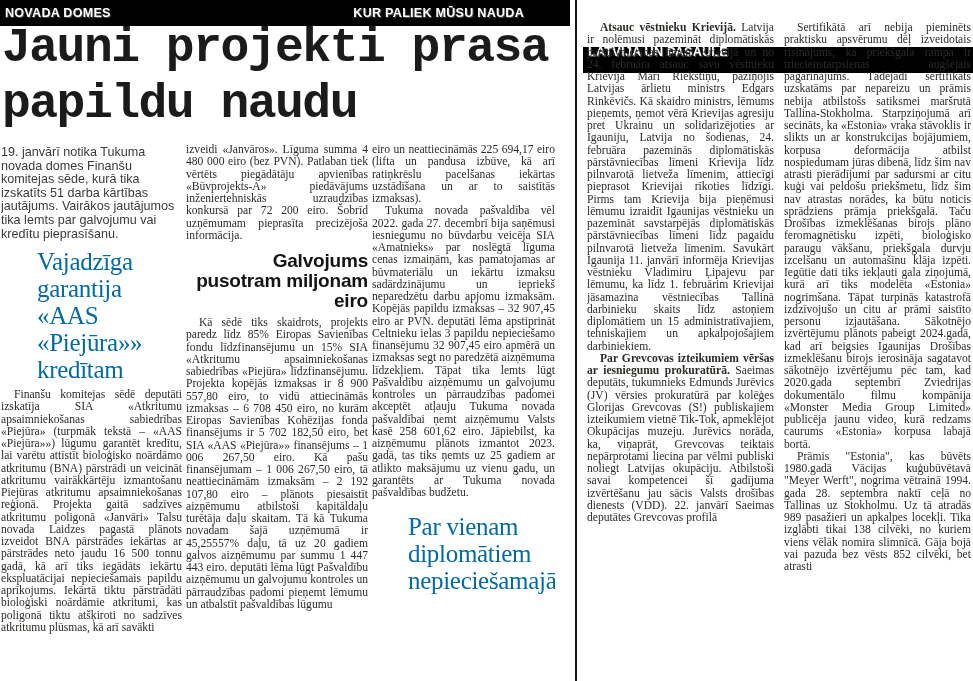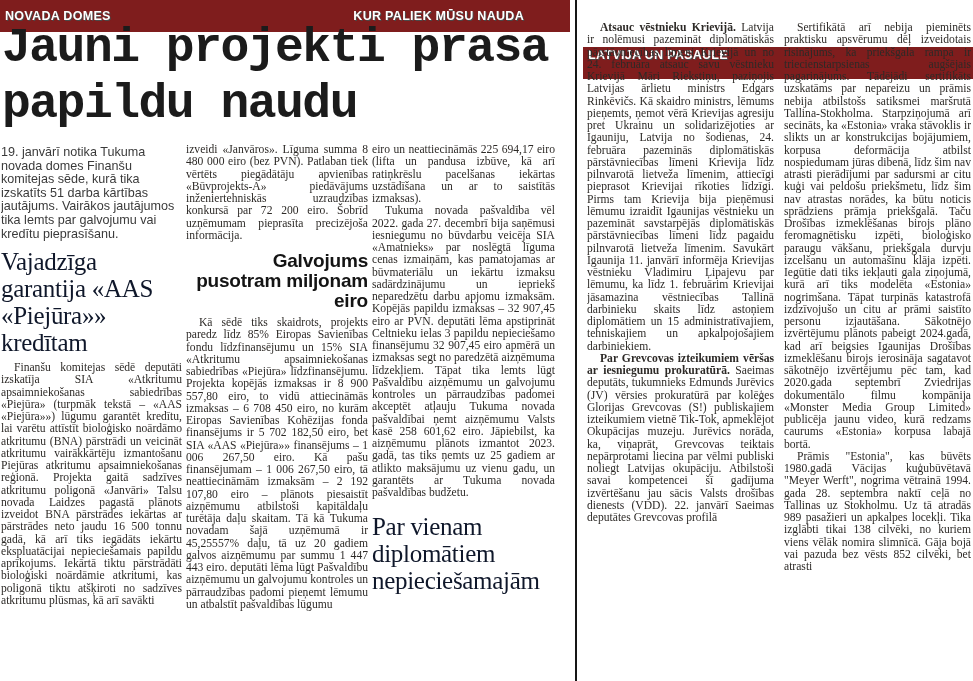--- a/index.html
+++ b/index.html
@@ -2,21 +2,21 @@
 <html><head>
 <meta charset="utf-8">
 <style>
   html,body { margin:0; padding:0; background:#fff; }
   .page {
     position:relative; width:973px; height:681px; background:#fff;
     overflow:hidden; font-family:"Liberation Serif", serif; color:#2d2a27;
   }
   
   .bar {
-    position:absolute; top:0; height:32px; background:#7f1d1d;
+    position:absolute; top:0; height:26px; background:#000000;
     display:flex; align-items:center; box-sizing:border-box;
     font-family:"Liberation Sans", sans-serif; font-weight:bold;
     font-size:12.5px; letter-spacing:.3px; color:#fff;
     text-shadow:1px 1px 0 #4a4a4a;
   }
   .bar-left  { left:0; width:570px; justify-content:space-between; padding:0 46px 0 5px; }
   .bar-right { left:583px; width:390px; padding:0 0 16px 5px;margin-top:47px; }
   .divider { position:absolute; left:575px; top:0; width:2px; height:681px; background:#161616; }
 
   
@@ -39,22 +39,23 @@
   }
   .col { overflow:hidden; }
 
   
   .intro {
     font-family:"Liberation Sans", sans-serif; font-size:12.6px;
     line-height:13.6px; color:#3a3a3a; margin:2px 0 7px 0;
   }
   .subhead-serif {
     font-family:"Liberation Serif", serif; font-weight:400;
-    font-size:25px; line-height:27px; letter-spacing:-.3px; color:#0f172a;
+    font-size:25px; line-height:27px; letter-spacing:-.3px; color:#0369a1;
     margin:2px 0 6px 0;
+    padding-left:36px;
   }
   .subhead-sans {
     font-family:"Liberation Sans", sans-serif; font-weight:bold;
     font-size:19px; line-height:20px; letter-spacing:-.2px; color:#141414;
     margin:9px 0 6px 0;
     text-align:right;
   }
   .body-text {
     font-size:11.6px; line-height:12.25px; text-align:justify; color:#2d2a27;
   }
@@ -87,21 +88,21 @@
     <div class="col">
       <div class="intro">19. janvārī notika Tukuma novada domes Finanšu komitejas sēde, kurā tika izskatīts 51 darba kārtības jautājums. Vairākos jautājumos tika lemts par galvojumu vai kredītu pieprasīšanu.</div>
       <h2 class="subhead-serif" style="margin-top:2px;">Vajadzīga garantija «AAS «Piejūra»» kredītam</h2>
       <div class="body-text">
         <p class="indent">Finanšu komitejas sēdē deputāti izskatīja SIA «Atkritumu apsaimniekošanas sabiedrības «Piejūra» (turpmāk tekstā – «AAS «Piejūra»») lūgumu garantēt kredītu, lai varētu attīstīt bioloģisko noārdāmo atkritumu (BNA) pārstrādi un veicināt atkritumu vairākkārtēju izmantošanu Piejūras atkritumu apsaimniekošanas reģionā.  Projekta gaitā sadzīves atkritumu poligonā «Janvāri» Talsu novada Laidzes pagastā plānots izveidot BNA pārstrādes iekārtas ar pārstrādes neto jaudu 16 500 tonnu gadā, kā arī tiks iegādāts iekārtu ekspluatācijai nepieciešamais papildu aprīkojums. Iekārtā tiktu pārstrādāti bioloģiski noārdāmie atkritumi, kas poligonā tiktu atšķiroti no sadzīves atkritumu plūsmas, kā arī savākti</p>
       </div>
     </div>
 
     <div class="col">
       <div class="body-text">
-        <p>izveidi «Janvāros». Līguma summa 8 480 000 eiro (bez PVN). Patlaban tiek vērtēts piegādātāju apvienības «Būvprojekts-A» piedāvājums inženiertehniskās uzraudzības konkursā par 72 200 eiro. Šobrīd uzņēmumam pieprasīta precizējoša informācija.</p>
+        <p>izveidi «Janvāros». Līguma summa 4 480 000 eiro (bez PVN). Patlaban tiek vērtēts piegādātāju apvienības «Būvprojekts-A» piedāvājums inženiertehniskās uzraudzības konkursā par 72 200 eiro. Šobrīd uzņēmumam pieprasīta precizējoša informācija.</p>
       </div>
       <h3 class="subhead-sans">Galvojums pusotram miljonam eiro</h3>
       <div class="body-text">
         <p class="indent">Kā sēdē tiks skaidrots, projekts paredz līdz 85% Eiropas Savienības fondu līdzfinansējumu un 15% SIA «Atkritumu apsaimniekošanas sabiedrības «Piejūra» līdzfinansējumu. Projekta kopējās izmaksas ir 8 900 557,80 eiro, to vidū attiecināmās izmaksas – 6 708 450 eiro, no kurām Eiropas Savienības Kohēzijas fonda finansējums ir 5 702 182,50 eiro, bet SIA «AAS «Piejūra»» finansējums – 1 006 267,50 eiro. Kā pašu finansējumam – 1 006 267,50 eiro, tā neattiecināmām izmaksām – 2 192 107,80 eiro – plānots piesaistīt aizņēmumu atbilstoši kapitāldaļu turētāja daļu skaitam. Tā kā Tukuma novadam šajā uzņēmumā ir 45,25557% daļu, tā uz 20 gadiem galvos aizņēmumu par summu 1 447 443 eiro. deputāti lēma lūgt Pašvaldību aizņēmumu un galvojumu kontroles un pārraudzības padomi pieņemt lēmumu un atbalstīt pašvaldības lūgumu</p>
       </div>
     </div>
 
     <div class="col">
       <div class="body-text">
         <p>eiro un neattiecināmās 225 694,17 eiro (lifta un pandusa izbūve, kā arī ratiņkrēslu pacelšanas iekārtas uzstādīšana un ar to saistītās izmaksas).</p>

